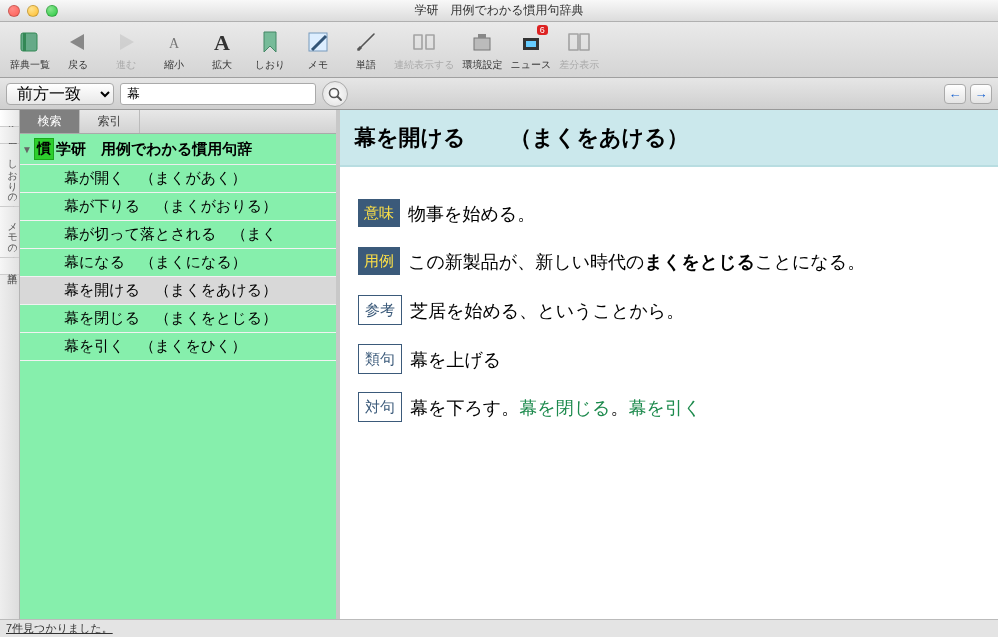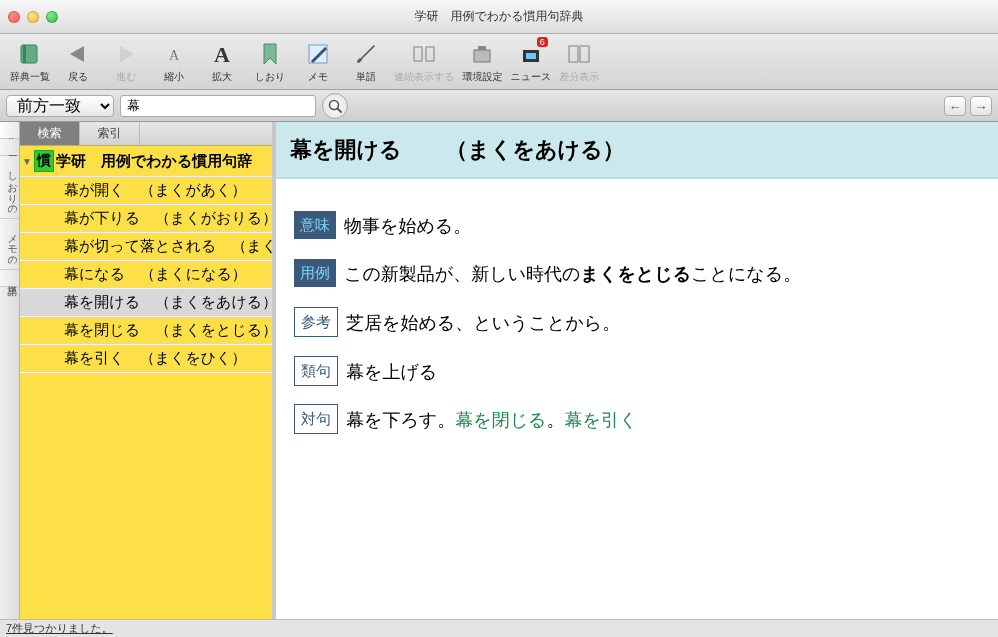--- a/index.html
+++ b/index.html
@@ -9,21 +9,21 @@
   background: #ececec;
   width: 998px;
   height: 637px;
   overflow: hidden;
   display: flex;
   flex-direction: column;
 }
 
 
 .titlebar {
-  height: 34px;
+  height: 22px;
   background: linear-gradient(#f8f8f8, #dcdcdc);
   border-bottom: 1px solid #b0b0b0;
   display: flex;
   align-items: center;
   padding: 4px 8px;
   position: relative;
 }
 .traffic-lights { display: flex; gap: 7px; }
 .tl { width: 12px; height: 12px; border-radius: 50%; border: 0.5px solid rgba(0,0,0,0.2); }
 .tl.red { background: radial-gradient(circle at 35% 30%, #ff8b86, #ff5f57); }
@@ -126,25 +126,25 @@
   background: linear-gradient(90deg,#f6f6f6,#e2e2e2);
 }
 .vtab.active {
   background: linear-gradient(90deg,#fff,#e8e8e8);
   color: #111;
   font-weight: bold;
 }
 
 
 .results-pane {
-  width: 256px;
+  width: 320px;
   display: flex;
   flex-direction: column;
   border-right: 4px solid #c8c8c8;
-  background: #fde047;
+  background: #86efac;
 }
 .result-tabs {
   height: 24px;
   display: flex;
   background: linear-gradient(#e8e8e8,#d2d2d2);
   border-bottom: 1px solid #aaa;
 }
 .rtab {
   flex: 0 0 60px;
   font-size: 12px;
@@ -201,21 +201,21 @@
 }
 .detail-body { padding: 14px 18px; }
 .drow { margin: 18px 0; }
 .tag {
   display: inline-block;
   font-size: 15px;
   padding: 2px 6px;
   margin-right: 8px;
   vertical-align: 2px;
 }
-.tag.filled { background: #3b5a7a; color: #7dd3fc; }
+.tag.filled { background: #3b5a7a; color: #fde047; }
 .tag.outline { border: 1px solid #3b5a7a; color: #3b5a7a; background: #fff; }
 .link { color: #1d8a4d; cursor: pointer; }
 .b { font-weight: bold; }
 
 
 .status {
   height: 18px;
   background: #e4e4e4;
   border-top: 1px solid #bbb;
   font-size: 11px;

